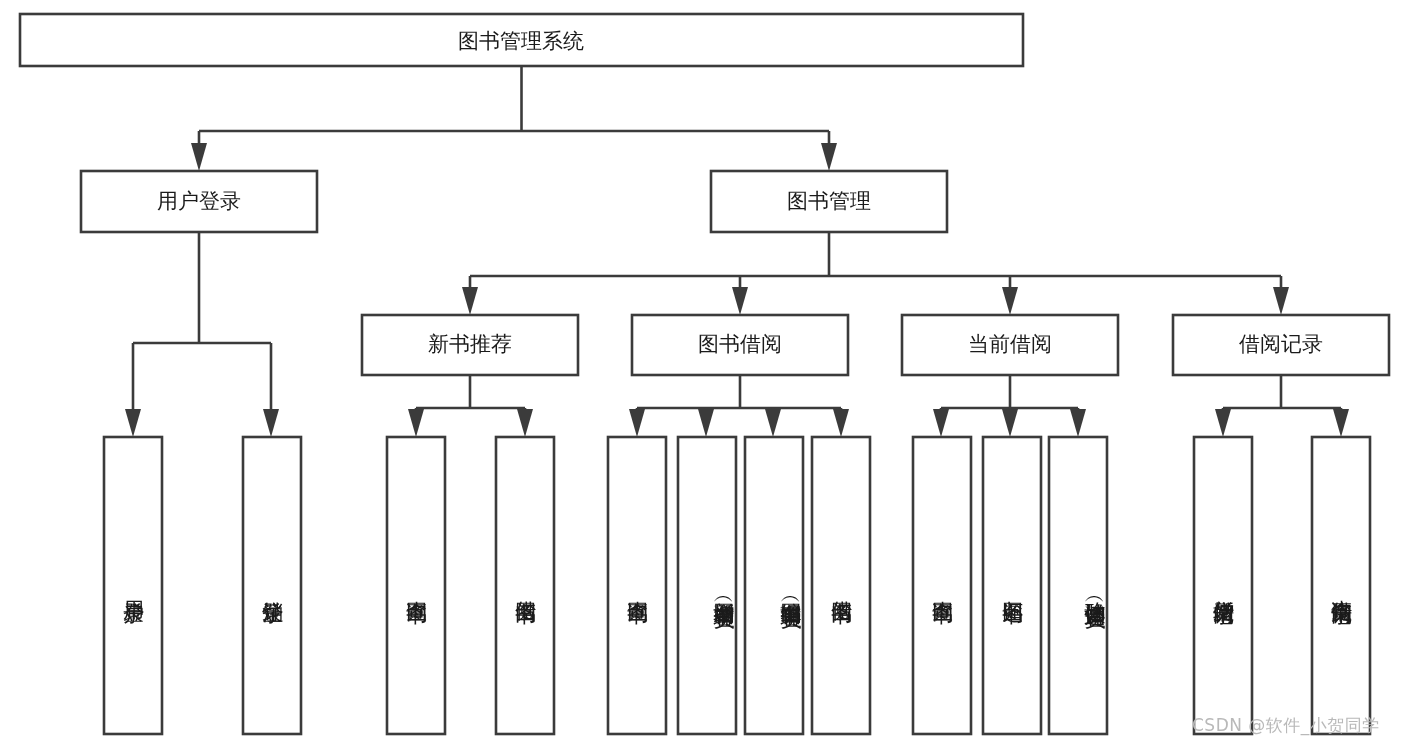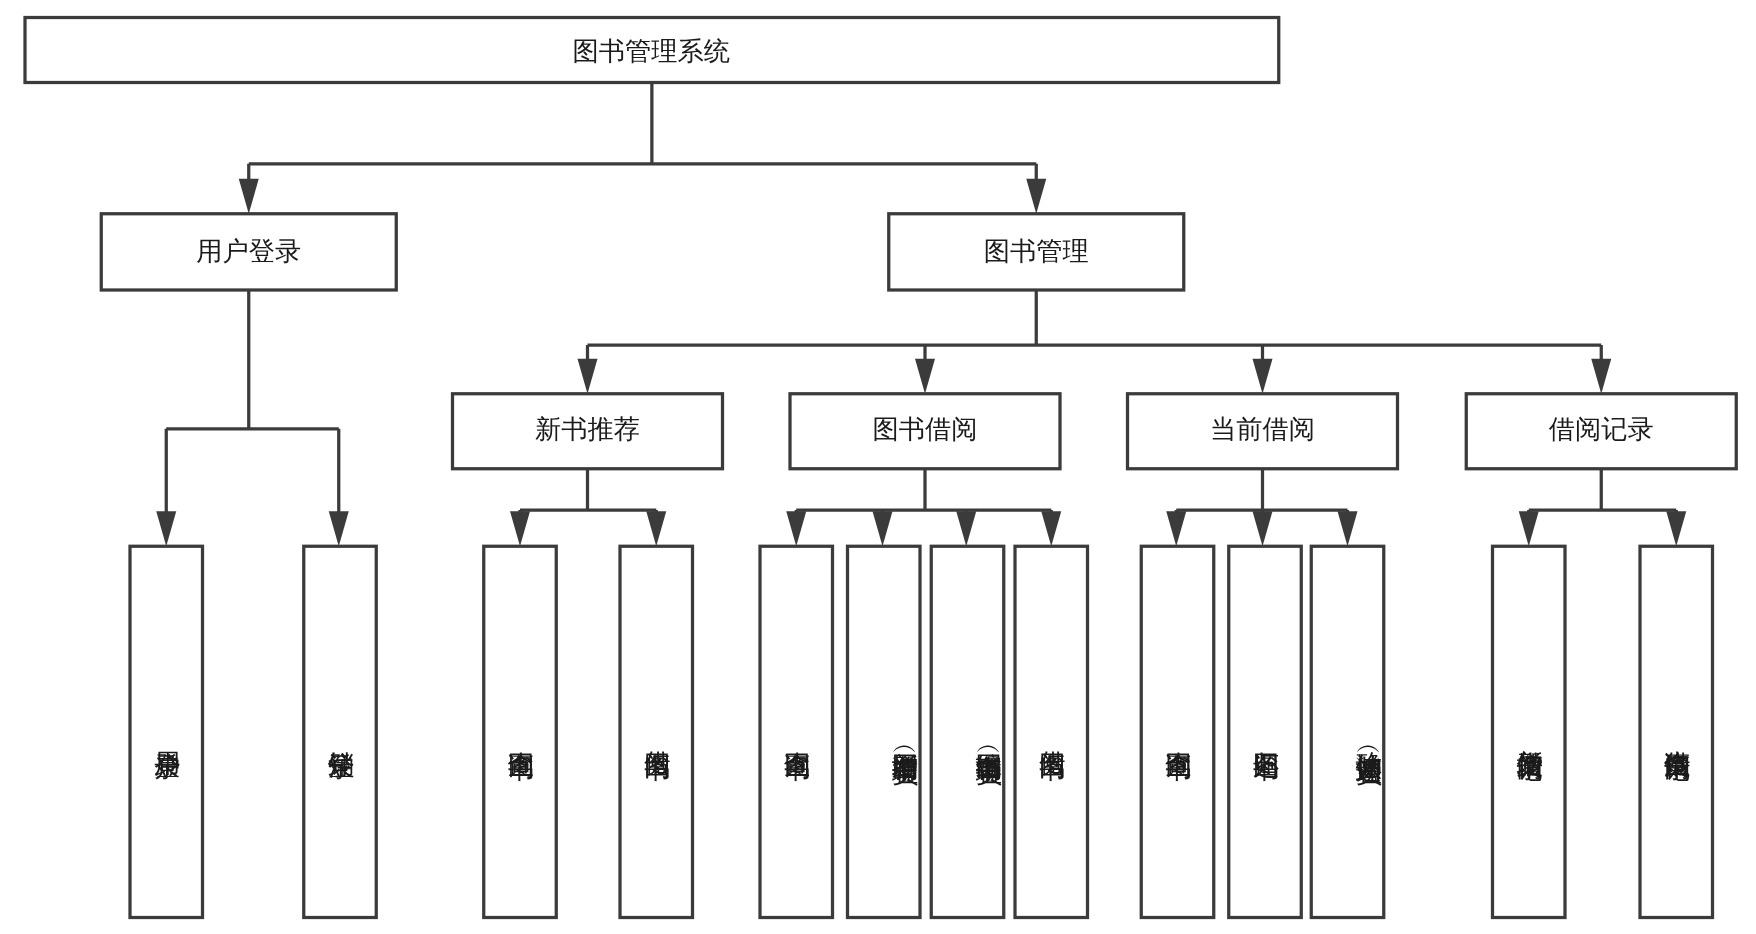--- a/index.html
+++ b/index.html
@@ -214,14 +214,15 @@
   <div class="leaf-label" style="left:745px; top:437px; width:58px; height:297px; align-items:flex-start; padding-top:8px; box-sizing:border-box;">编辑图书（管理员）</div>
   <div class="leaf-label" style="left:812px; top:437px; width:58px; height:297px;">借阅图书</div>
 
   <div class="leaf-label" style="left:913px; top:437px; width:58px; height:297px;">查询图书</div>
   <div class="leaf-label" style="left:983px; top:437px; width:58px; height:297px;">归还图书</div>
   <div class="leaf-label" style="left:1049px; top:437px; width:58px; height:297px; align-items:flex-start; padding-top:8px; box-sizing:border-box;">确认归还（管理员）</div>
 
   <div class="leaf-label" style="left:1194px; top:437px; width:58px; height:297px;">新增借阅记录</div>
   <div class="leaf-label" style="left:1312px; top:437px; width:58px; height:297px;">查询借阅记录</div>
 
+  <div class="watermark" style="left:1192px; top:714px;">CSDN @软件_小贺同学</div>
 
 </div>
 
 </body></html>

